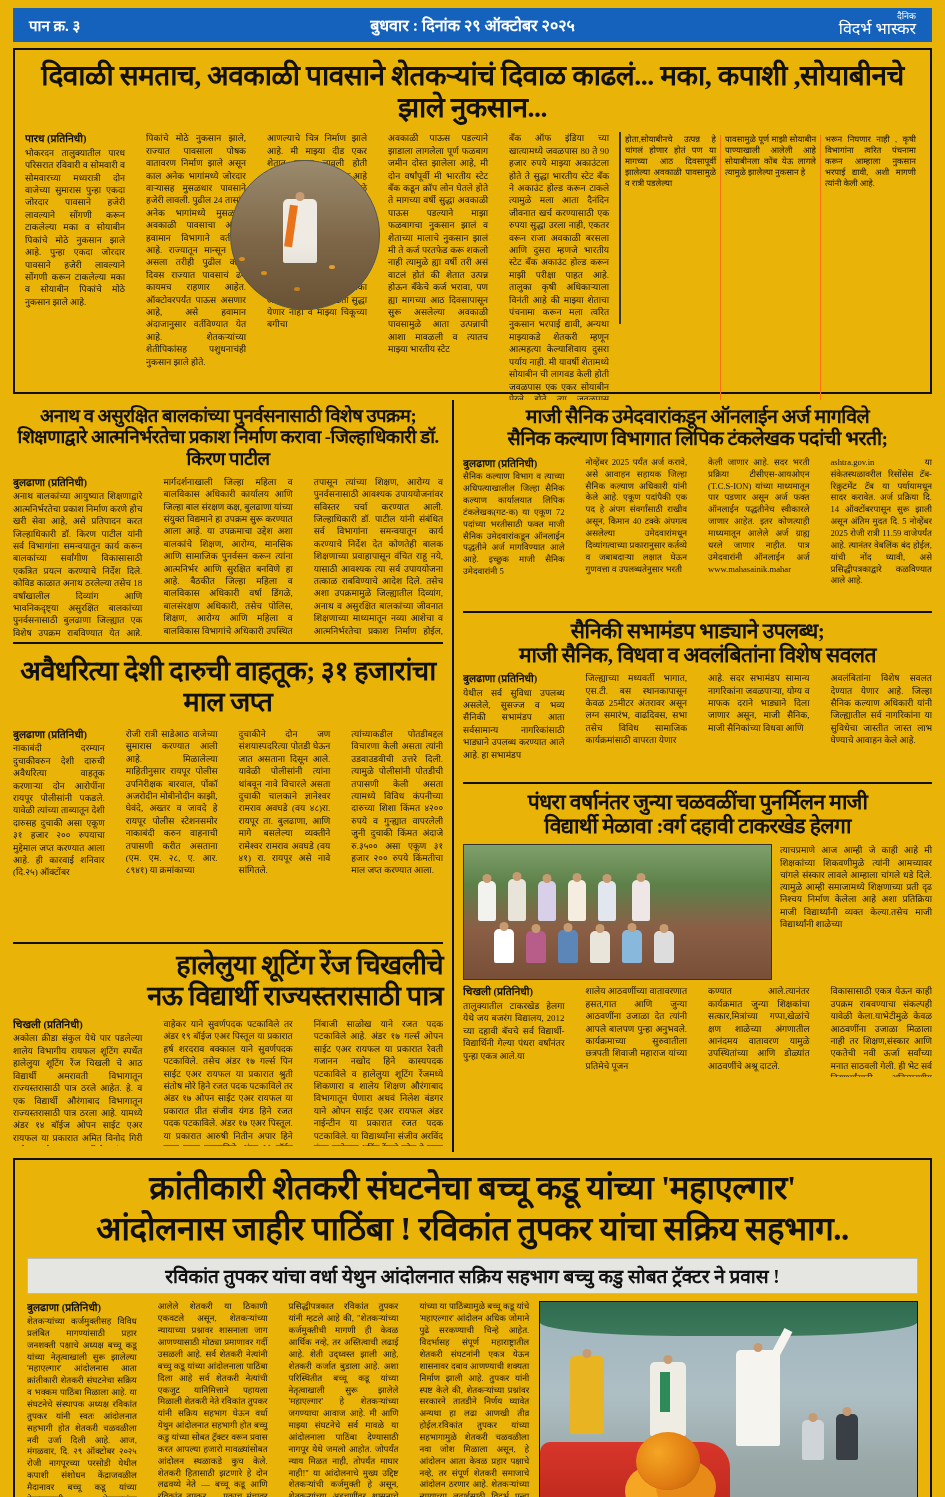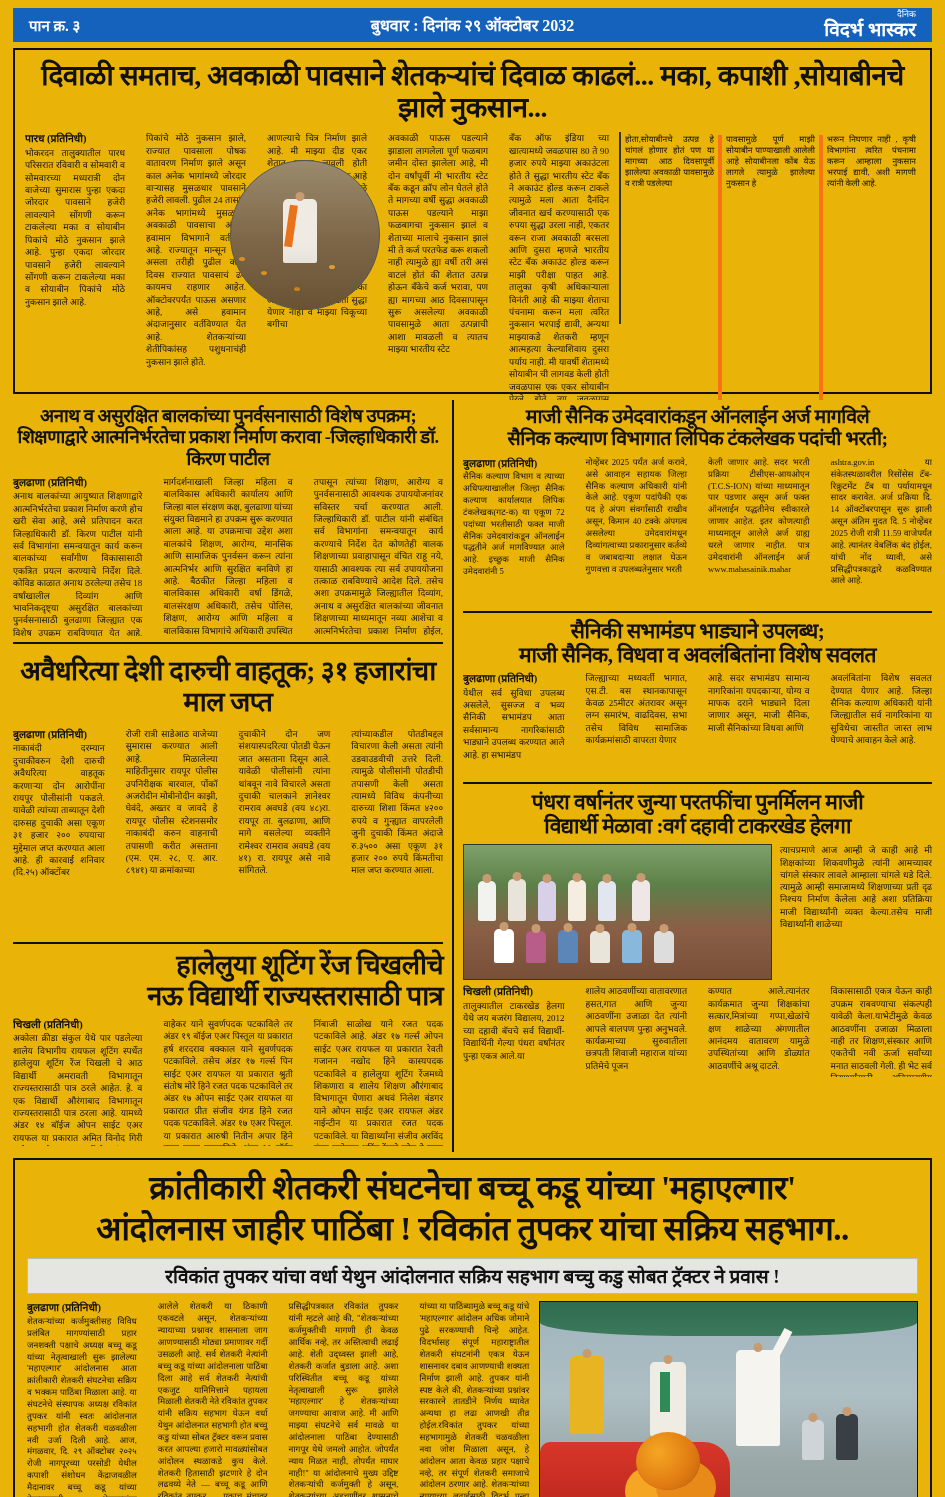--- a/index.html
+++ b/index.html
@@ -6,41 +6,41 @@
   html,body { background:#d9d9d5; }
   body { font-family:"Liberation Serif","DejaVu Serif",serif; color:#111; }
   .page { width:945px; height:1497px; background:#eab308; margin:0 auto; padding:8px 13px 6px 13px; position:relative; overflow:hidden; }
 
   
   .topbar { height:34px; background:#1562bc; color:#fff; display:flex; align-items:center; padding:0 16px; margin-bottom:6px; }
   .topbar .pageno { font-size:15px; font-weight:bold; width:160px; }
   .topbar .dateline { flex:1; text-align:center; font-size:16px; font-weight:bold; }
   .topbar .mast { width:160px; text-align:right; line-height:1.05; }
   .topbar .mast .small { font-size:9px; display:block; }
-  .topbar .mast .big { font-size:19px; font-weight:bold; }
+  .topbar .mast .big { font-size:16px; font-weight:normal; }
 
   
   .hl { font-weight:bold; text-align:center; line-height:1.15; letter-spacing:-0.5px; }
   .byline { font-weight:bold; font-size:10.5px; }
   .cols { display:flex; gap:21px; text-align:justify; }
   .cols > div { flex:1; }
   .body-txt { font-size:9px; line-height:1.38; }
 
   
   .farm-box { border:2px solid #111; padding:6px 10px 8px 10px; margin-bottom:6px; height:346px; }
   .farm-box .hl { font-size:28px; border-bottom:0; padding:4px 0 8px 0; }
   .farm-body { display:flex; gap:10px; position:relative; height:268px; overflow:hidden; }
   .farm-text { width:66%; position:relative; }
   .farm-text .cols { height:100%; }
   .farmer-circle { position:absolute; left:205px; top:28px; width:150px; height:150px; border-radius:50%; overflow:hidden; background:linear-gradient(180deg,#9b8a6d 0%,#7d6647 55%,#6a5234 100%); border:1px solid #555; z-index:2; }
   .farm-right { width:34%; display:flex; flex-direction:row; }
   .field-photo { height:192px; position:relative; overflow:hidden; background:linear-gradient(180deg,#a8a294 0%,#978c74 22%,#8a7454 40%,#6e5738 75%,#5c4628 100%); border:1px solid #333; }
   .caption-row { flex:1; display:flex; margin-top:3px; font-size:8.4px; line-height:1.3; text-align:justify; }
   .caption-row > div { flex:1; padding:0 4px; }
-  .caption-row > div + div { border-left:4px solid #f97316; }
+  .caption-row > div + div { border-left:1px solid #f97316; }
 
   
   .mid { display:flex; margin-bottom:6px; }
   .mid-left { width:48%; border-right:2px solid #111; padding-right:9px; }
   .mid-right { width:52%; padding-left:9px; }
   .sect { padding:6px 0; }
   .rule-b { border-bottom:2px solid #111; }
   .orphan .hl { font-size:18.5px; }
   .orphan .cols { margin-top:6px; height:160px; overflow:hidden; }
   .liquor .hl { font-size:27px; padding:6px 0; }
@@ -78,21 +78,21 @@
   .stick { position:absolute; background:#3a2c1a; }
   .garland { position:absolute; border-radius:50%; background:radial-gradient(circle at 35% 35%, #f5a623, #e07b12 60%, #b55e08); box-shadow: 18px 26px 0 -2px #e88a18, -14px 30px 0 -3px #f5a623, 6px 52px 0 -4px #d9760e; }
 </style>
 </head>
 <body>
 
 <div class="page">
 
   <div class="topbar">
     <div class="pageno">पान क्र. ३</div>
-    <div class="dateline">बुधवार : दिनांक २९ ऑक्टोबर 2032</div>
+    <div class="dateline">बुधवार : दिनांक २९ ऑक्टोबर २०२५</div>
     <div class="mast">
       <span class="small">दैनिक</span>
       <span class="big">विदर्भ भास्कर</span>
     </div>
   </div>
 
   <div class="farm-box">
     <div class="hl">दिवाळी समताच, अवकाळी पावसाने शेतकऱ्यांचं दिवाळ काढलं... मका, कपाशी ,सोयाबीनचे झाले नुकसान...</div>
     <div class="farm-body">
       <div class="farm-text">
@@ -183,27 +183,27 @@
           <div>ashtra.gov.in या संकेतस्थळावरील रिसोंसेस टॅब-रिक्रुटमेंट टॅब या पर्यायामधून सादर करावेत. अर्ज प्रक्रिया दि. 14 ऑक्टोंबरपासून सुरू झाली असून अंतिम मुदत दि. 5 नोव्हेंबर 2025 रोजी रात्री 11.59 वाजेपर्यंत आहे. त्यानंतर वेबलिंक बंद होईल, यांची नोंद घ्यावी, असे प्रसिद्धीपत्रकाद्वारे कळविण्यात आले आहे.</div>
         </div>
       </div>
 
       <div class="sect rule-b mandap">
         <div class="hl">सैनिकी सभामंडप भाड्याने उपलब्ध;</div>
         <div class="hl">माजी सैनिक, विधवा व अवलंबितांना विशेष सवलत</div>
         <div class="cols body-txt">
           <div><span class="byline">बुलढाणा (प्रतिनिधी)</span><br><span>येथील सर्व सुविधा उपलब्ध असलेले, सुसज्ज व भव्य सैनिकी सभामंडप आता सर्वसामान्य नागरिकांसाठी भाड्याने उपलब्ध करण्यात आले आहे. हा सभामंडप</span></div>
           <div>जिल्ह्याच्या मध्यवर्ती भागात, एस.टी. बस स्थानकापासून केवळ 25मीटर अंतरावर असून लग्न समारंभ, वाढदिवस, सभा तसेच विविध सामाजिक कार्यक्रमांसाठी वापरता येणार</div>
-          <div>आहे. सदर सभामंडप सामान्य नागरिकांना यपदकाऱ्या, योग्य व माफक दराने भाड्याने दिला जाणार असून, माजी सैनिक, माजी सैनिकांच्या विधवा आणि</div>
+          <div>आहे. सदर सभामंडप सामान्य नागरिकांना जवळपाऱ्या, योग्य व माफक दराने भाड्याने दिला जाणार असून, माजी सैनिक, माजी सैनिकांच्या विधवा आणि</div>
           <div>अवलंबितांना विशेष सवलत देण्यात येणार आहे. जिल्हा सैनिक कल्याण अधिकारी यांनी जिल्ह्यातील सर्व नागरिकांना या सुविधेचा जास्तीत जास्त लाभ घेण्याचे आवाहन केले आहे.</div>
         </div>
       </div>
 
       <div class="sect reunion">
-        <div class="hl">पंधरा वर्षानंतर जुन्या परतफींचा पुनर्मिलन माजी</div>
+        <div class="hl">पंधरा वर्षानंतर जुन्या चळवळींचा पुनर्मिलन माजी</div>
         <div class="hl">विद्यार्थी मेळावा :वर्ग दहावी टाकरखेड हेलगा</div>
         <div class="reunion-mid">
           <div class="reunion-photo">
             <div class="person" style="left:14px;top:36px;width:18px;height:40px;background:#f2f2ee;"></div>
             <div class="person" style="left:44px;top:34px;width:18px;height:42px;background:#e8e4da;"></div>
             <div class="person" style="left:74px;top:36px;width:18px;height:40px;background:#d8cfe8;"></div>
             <div class="person" style="left:104px;top:35px;width:18px;height:41px;background:#f5eee0;"></div>
             <div class="person" style="left:134px;top:36px;width:18px;height:40px;background:#e2e6ef;"></div>
             <div class="person" style="left:168px;top:35px;width:18px;height:41px;background:#efe6e6;"></div>
             <div class="person" style="left:30px;top:84px;width:20px;height:34px;background:#fff;"></div>

